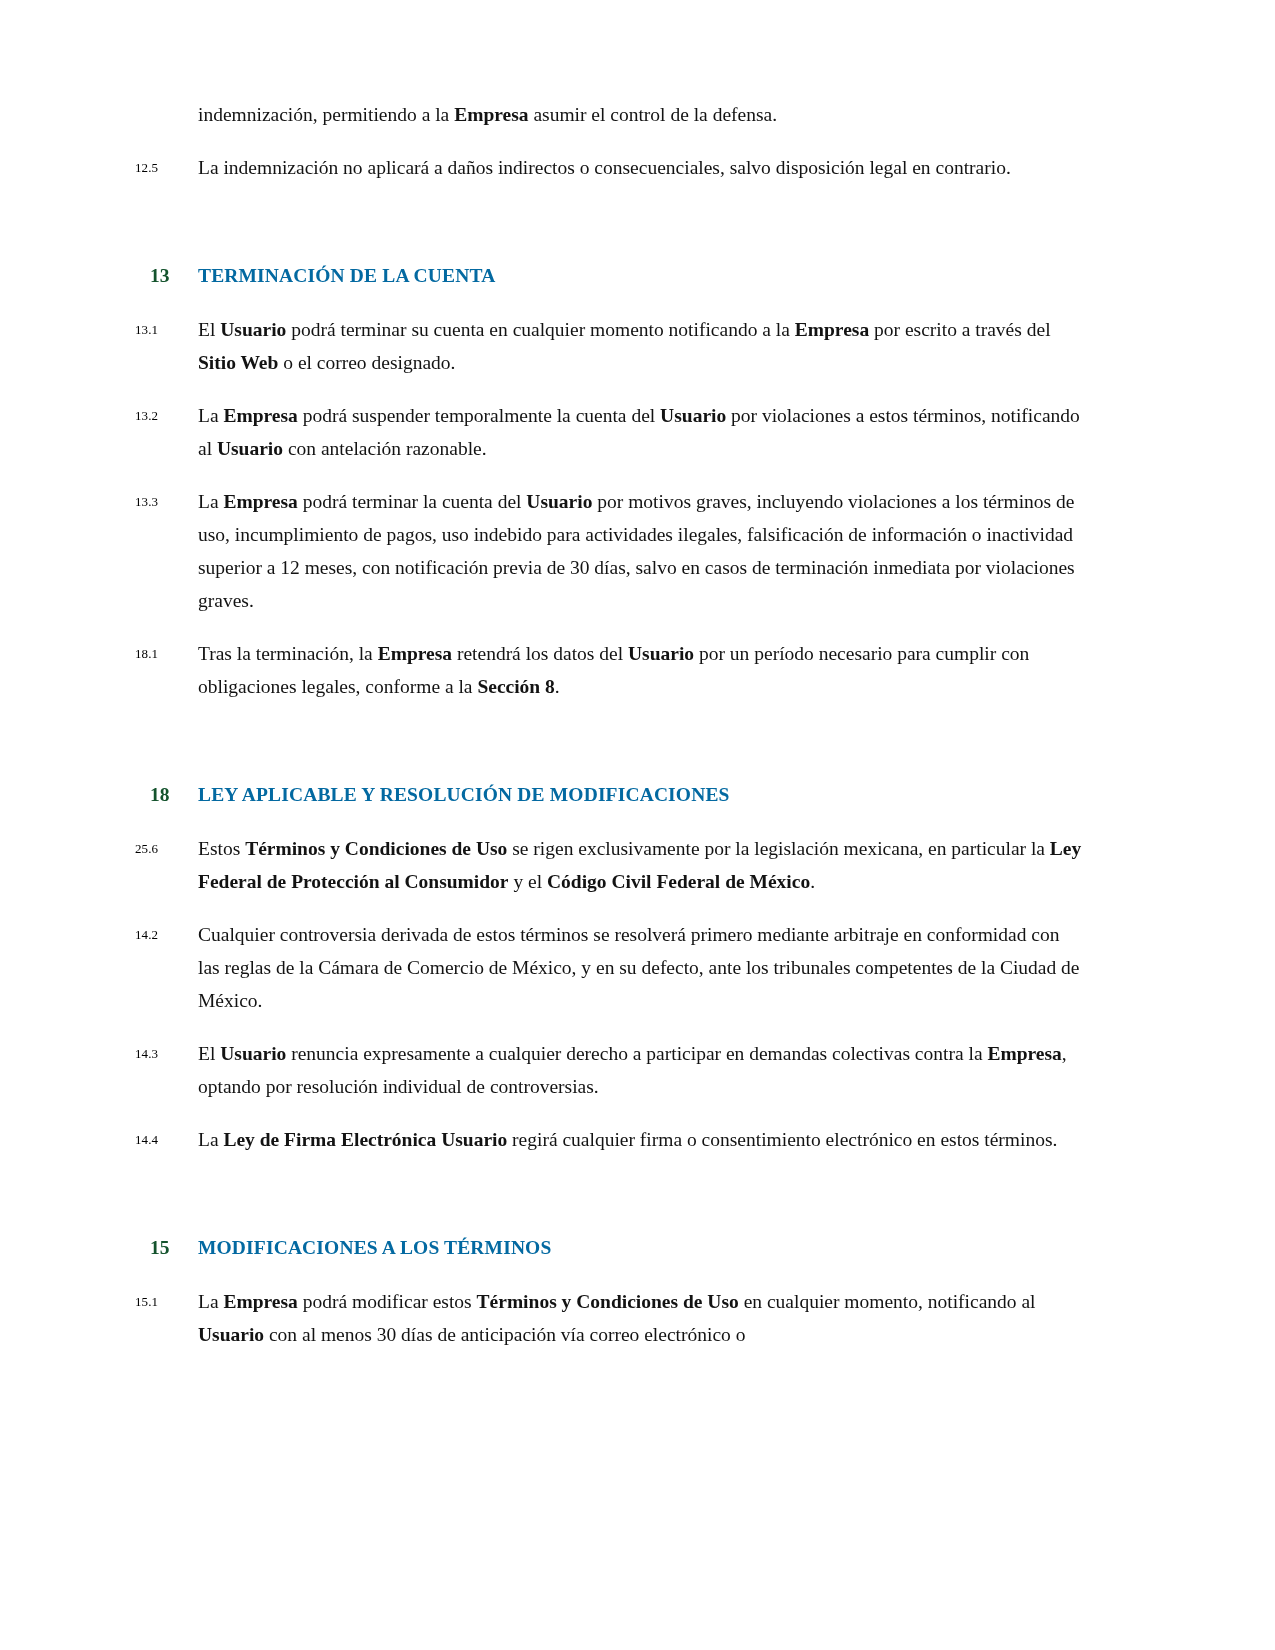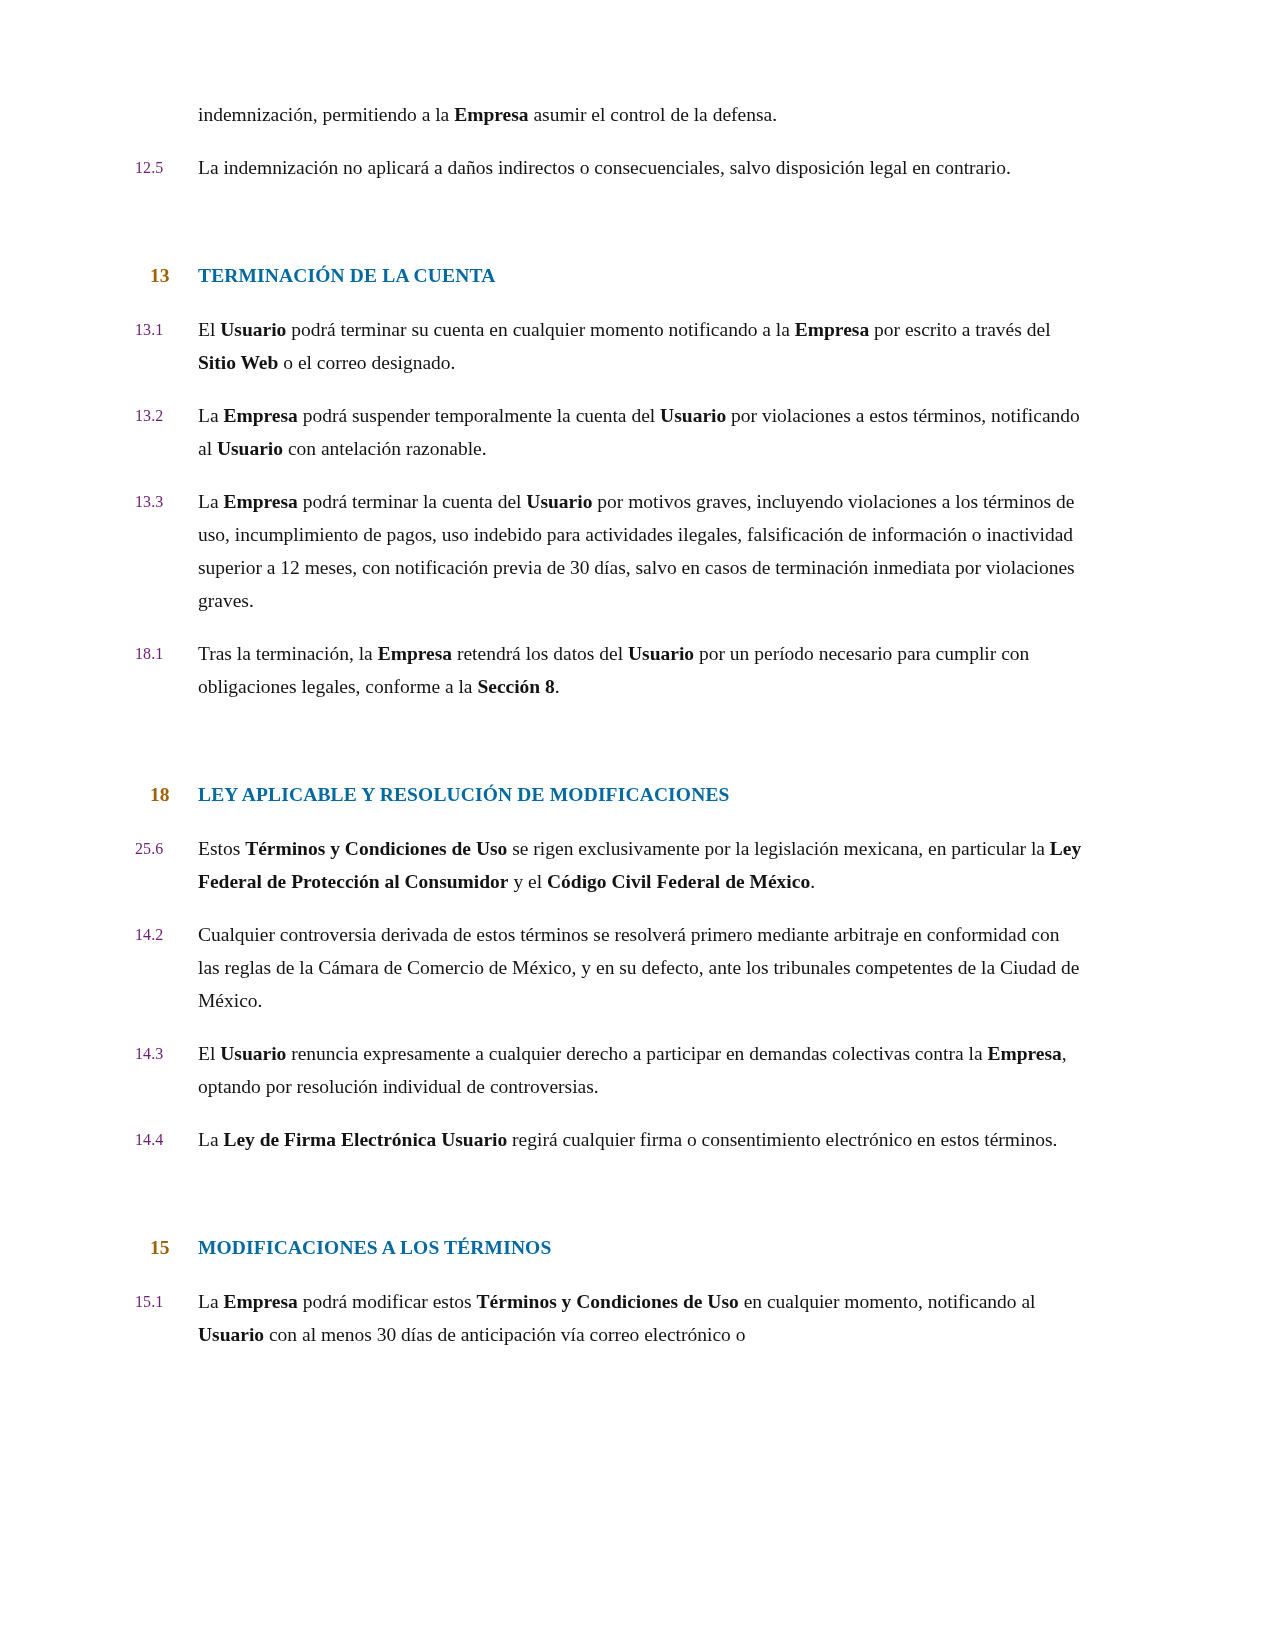--- a/index.html
+++ b/index.html
@@ -33,23 +33,23 @@
 
   
   .clause {
     display: flex;
     align-items: flex-start;
     margin: 0 0 20px 0;
   }
   .clause .num {
     flex: 0 0 63px;
     width: 63px;
-    font-size: 16px;
+    font-size: 13px;
     line-height: 33px;
-    color: #701a75;
+    color: #000000;
     letter-spacing: 0.1px;
   }
   .clause .body {
     flex: 1 1 auto;
     font-size: 19.5px;
     line-height: 33px;
     color: #131313;
     text-align: left;
     hyphens: none;
   }
@@ -62,21 +62,21 @@
     margin: 0 0 22px 0;
   }
   .section-heading .num {
     flex: 0 0 63px;
     width: 63px;
     font-size: 19.5px;
     line-height: 31px;
     font-weight: bold;
     padding-left: 15px;
     box-sizing: border-box;
-    color: #a16207;
+    color: #14532d;
   }
   .section-heading .title {
     flex: 1 1 auto;
     font-size: 19.5px;
     line-height: 31px;
     font-weight: bold;
     letter-spacing: 0.15px;
     color: #0369a1;
   }
 

